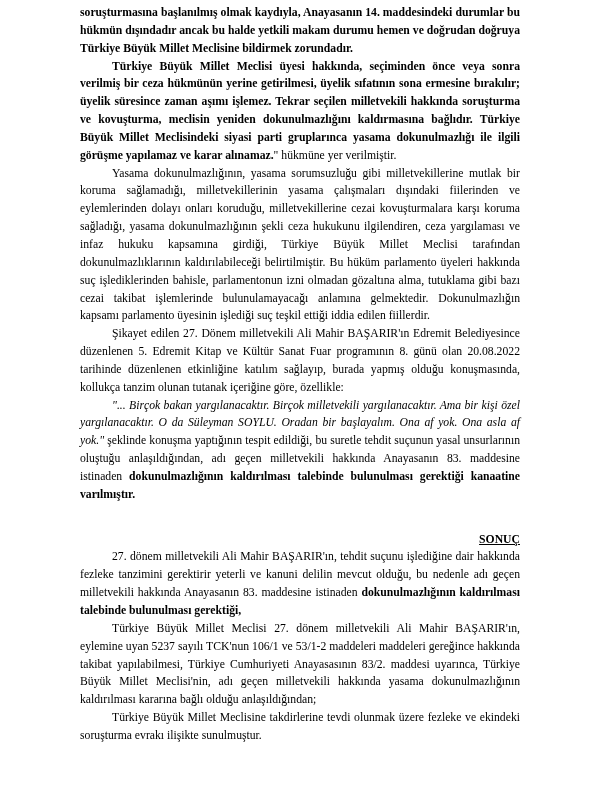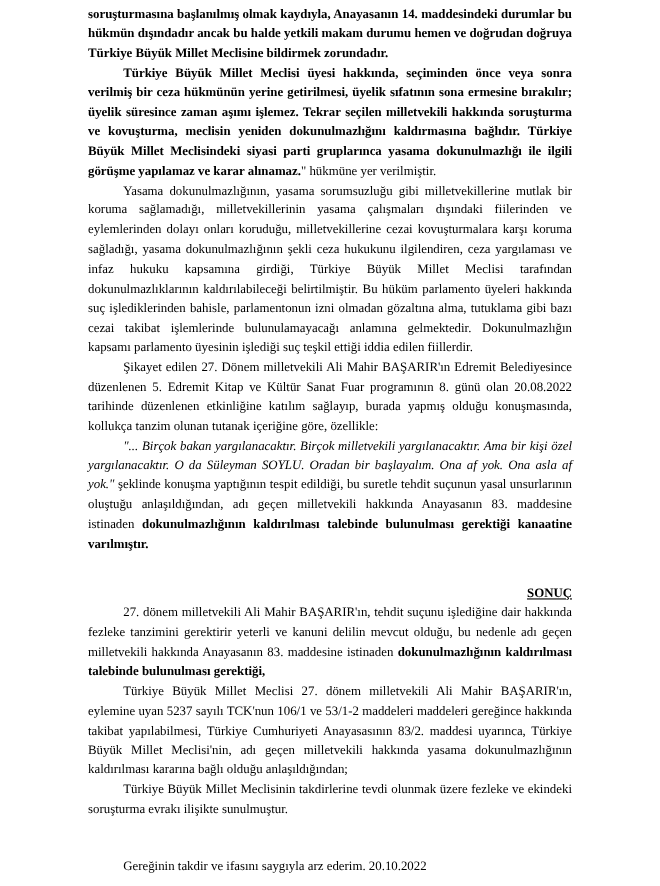--- a/index.html
+++ b/index.html
@@ -86,21 +86,20 @@
   <p class="quote-block"><span class="i">"... Birçok bakan yargılanacaktır. Birçok milletvekili yargılanacaktır. Ama bir kişi özel yargılanacaktır. O da Süleyman SOYLU. Oradan bir başlayalım. Ona af yok. Ona asla af yok."</span><span> şeklinde konuşma yaptığının tespit edildiği, bu suretle tehdit suçunun yasal unsurlarının oluştuğu anlaşıldığından, adı geçen milletvekili hakkında Anayasanın 83. maddesine istinaden </span><span class="b">dokunulmazlığının kaldırılması talebinde bulunulması gerektiği kanaatine varılmıştır.</span></p>
 
   <div class="spacer-lg"></div>
 
   <p class="heading-sonuc"><span class="u">SONUÇ</span></p>
 
   <p class="body-text p-indent"><span>27. dönem milletvekili Ali Mahir BAŞARIR'ın, tehdit suçunu işlediğine dair hakkında fezleke tanzimini gerektirir yeterli ve kanuni delilin mevcut olduğu, bu nedenle adı geçen milletvekili hakkında Anayasanın 83. maddesine istinaden </span><span class="b">dokunulmazlığının kaldırılması talebinde bulunulması gerektiği,</span></p>
 
   <p class="body-text p-indent">Türkiye Büyük Millet Meclisi 27. dönem milletvekili Ali Mahir BAŞARIR'ın, eylemine uyan 5237 sayılı TCK'nun 106/1 ve 53/1-2 maddeleri maddeleri gereğince hakkında takibat yapılabilmesi, Türkiye Cumhuriyeti Anayasasının 83/2. maddesi uyarınca, Türkiye Büyük Millet Meclisi'nin, adı geçen milletvekili hakkında yasama dokunulmazlığının kaldırılması kararına bağlı olduğu anlaşıldığından;</p>
 
-  <p class="body-text p-indent">Türkiye Büyük Millet Meclisinin takdirlerine tevdi olunmak üzere fezleke ve ekindeki soruşturma evrakı ilişikte sunulmuştur.</p>
+  <p class="body-text p-indent">Türkiye Büyük Millet Meclisine takdirlerine tevdi olunmak üzere fezleke ve ekindeki soruşturma evrakı ilişikte sunulmuştur.</p>
 
   <div class="spacer-xl"></div>
 
-  <p class="closing">Gereğinin takdir ve ifasını saygıyla arz ederim. 20.10.2022</p>
 
   <div class="spacer-lg"></div>
 
 </div>
 
 </body></html>

